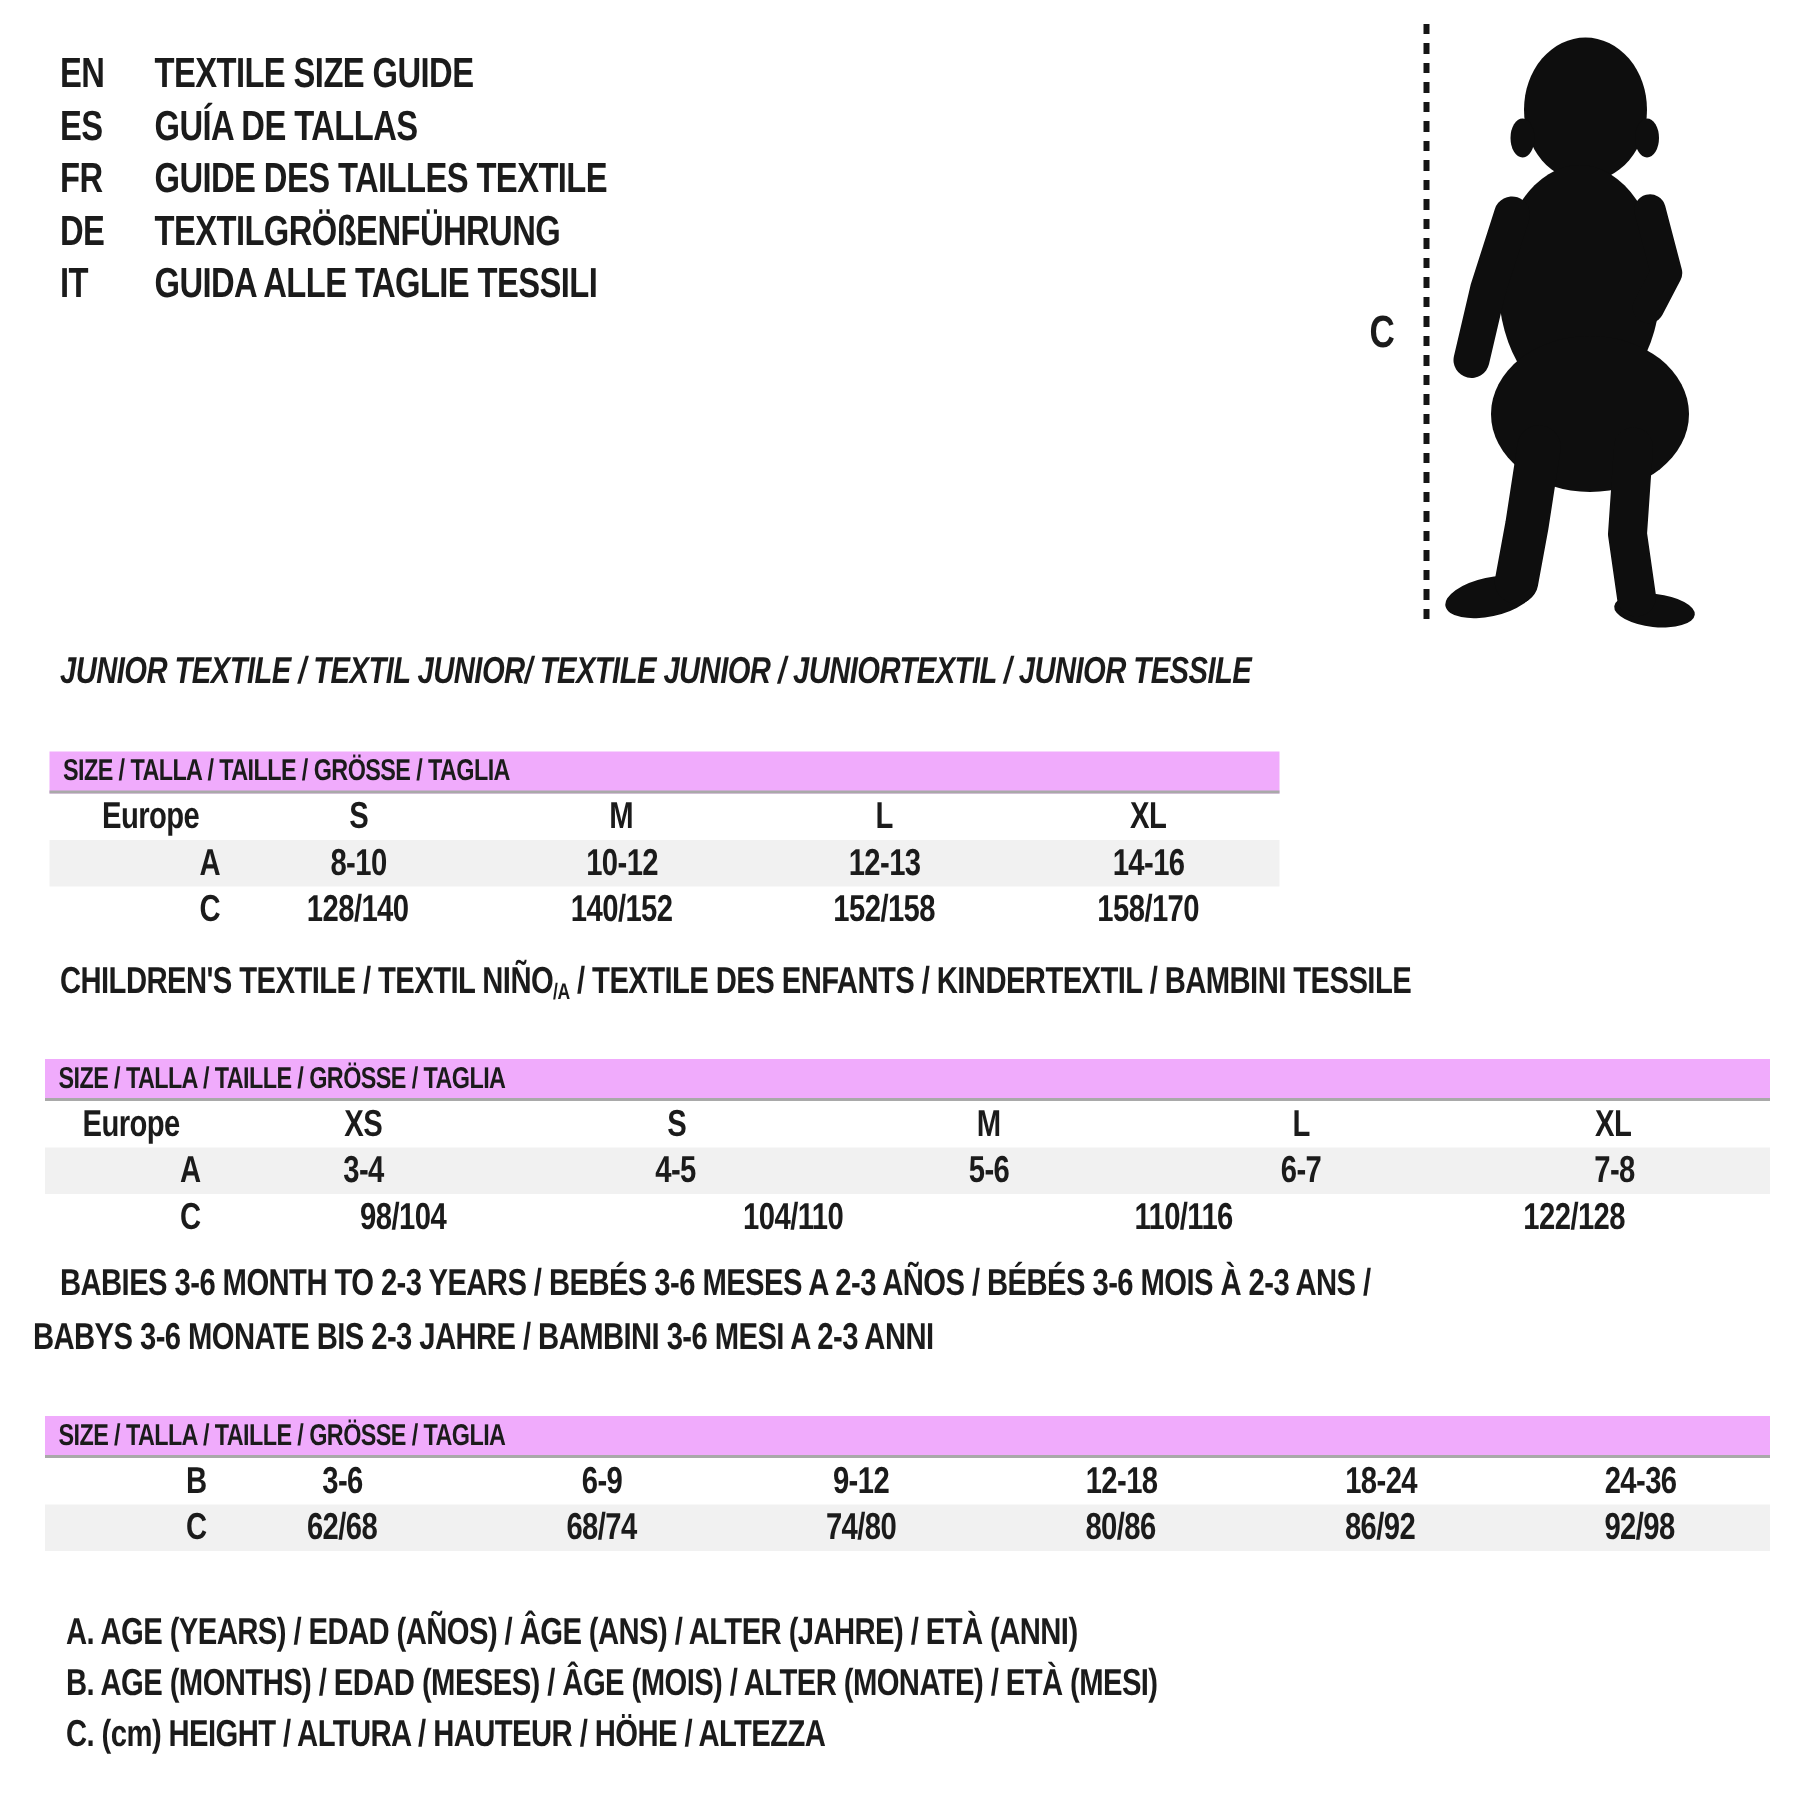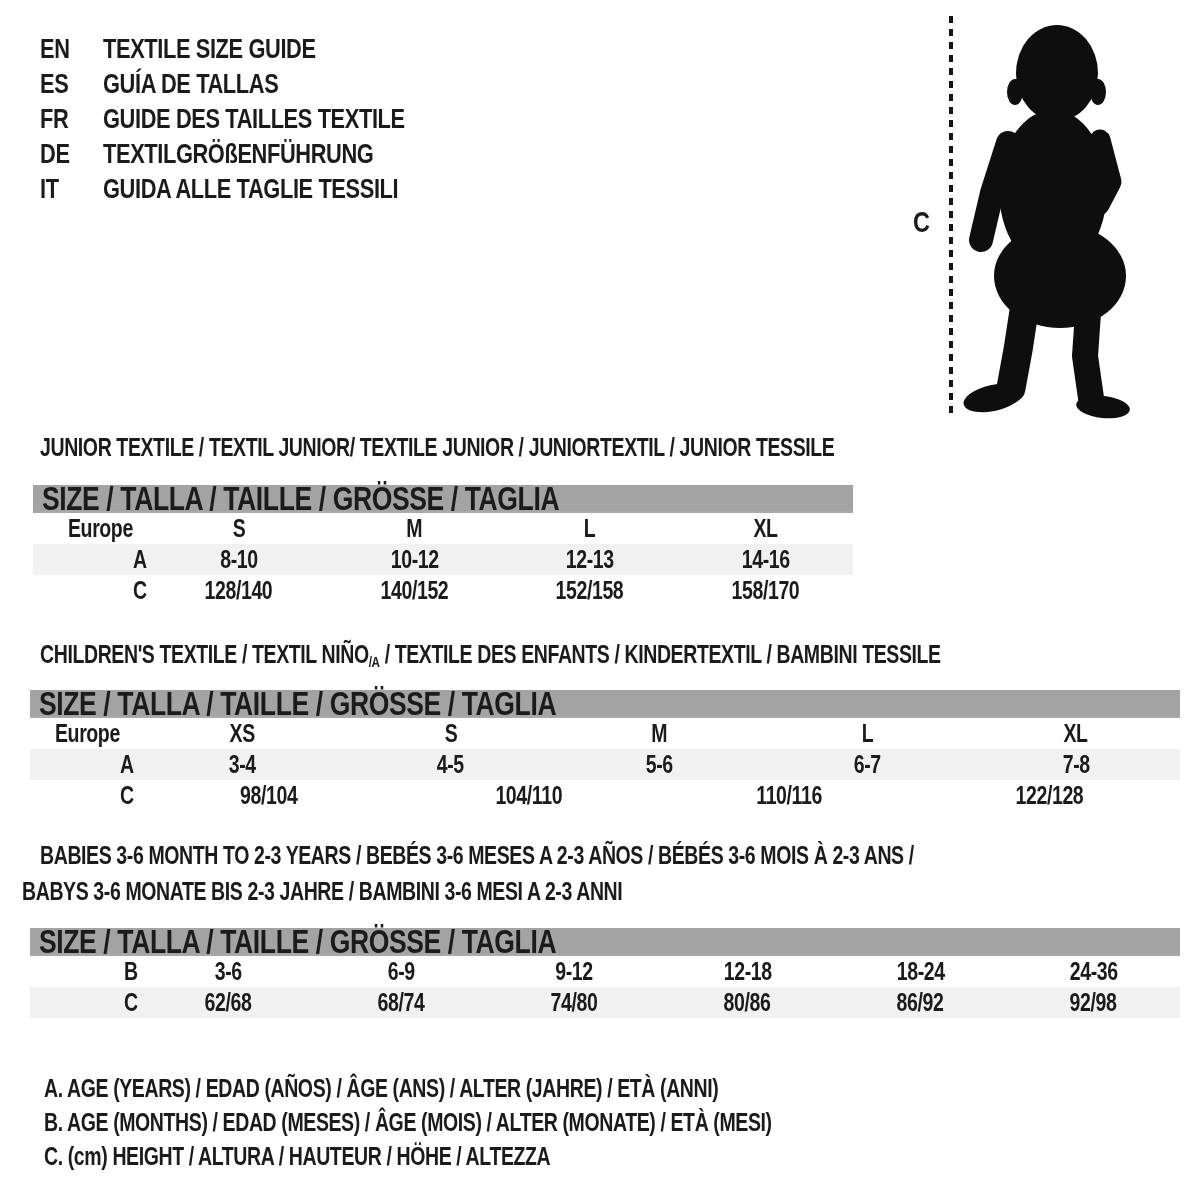--- a/index.html
+++ b/index.html
@@ -44,25 +44,26 @@
   .measure-label { left: 913px; top: 207px; font-size: 30px; line-height: 30px; }
 
   
   .sec-title { font-size: 25px; line-height: 26px; }
   .sub { font-size: 15px; position: relative; top: 4px; }
 
   
   .size-table { }
   .thead {
     height: 28px;
-    background: #a3a3a3;
+    background: #f0abfc;
     border-bottom: 2px solid #a9a9a9;
     display: flex; align-items: center;
     padding-left: 9px;
-    font-size: 34px;
+    font-size: 20px;
+    margin-top: 16px;
   }
   .trow { display: flex; height: 31px; align-items: center; font-size: 25px; text-align: right; }
   .trow.shaded { background: #f1f1f1; }
   .tlabel { flex: 0 0 var(--labw, 118px); padding-left: 9px; overflow: visible; }
   .tcell { flex: 1 1 0; display: flex; justify-content: center; align-items: center; }
 
   
   .legend { left: 44px; top: 1071px; }
   .legend-line { height: 34px; line-height: 34px; font-size: 25px; }
 </style>
@@ -107,21 +108,21 @@
     <ellipse cx="153" cy="399" rx="27" ry="11" transform="rotate(6 153 399)"></ellipse>
   </g>
   <g fill="none" stroke="#0e0e0e" stroke-linecap="round" stroke-linejoin="round">
     <polyline points="58,135 42,185 31,232" stroke-width="24"></polyline>
     <polyline points="150,132 161,174 149,197" stroke-width="21"></polyline>
     <polyline points="76,290 68,342 61,380" stroke-width="29"></polyline>
     <polyline points="139,290 135,348 141,390" stroke-width="26"></polyline>
   </g>
 </svg>
 
-<div class="abs sec-title" style="left:40px; top:434px;">
+<div class="abs sec-title" style="left:40px; top:434px;font-style:italic;">
   <span class="cond">JUNIOR TEXTILE / TEXTIL JUNIOR/ TEXTILE JUNIOR / JUNIORTEXTIL / JUNIOR TESSILE</span>
 </div>
 <div class="abs size-table" style="left:33px; top:485px; width:820px; --labw:118px;">
   <div class="thead">
     <span class="cond">SIZE / TALLA / TAILLE / GRÖSSE / TAGLIA</span>
   </div>
   <div>
       <div class="trow">
         <div class="tlabel"><span class="cond">Europe</span></div>
         <div class="tcell">

